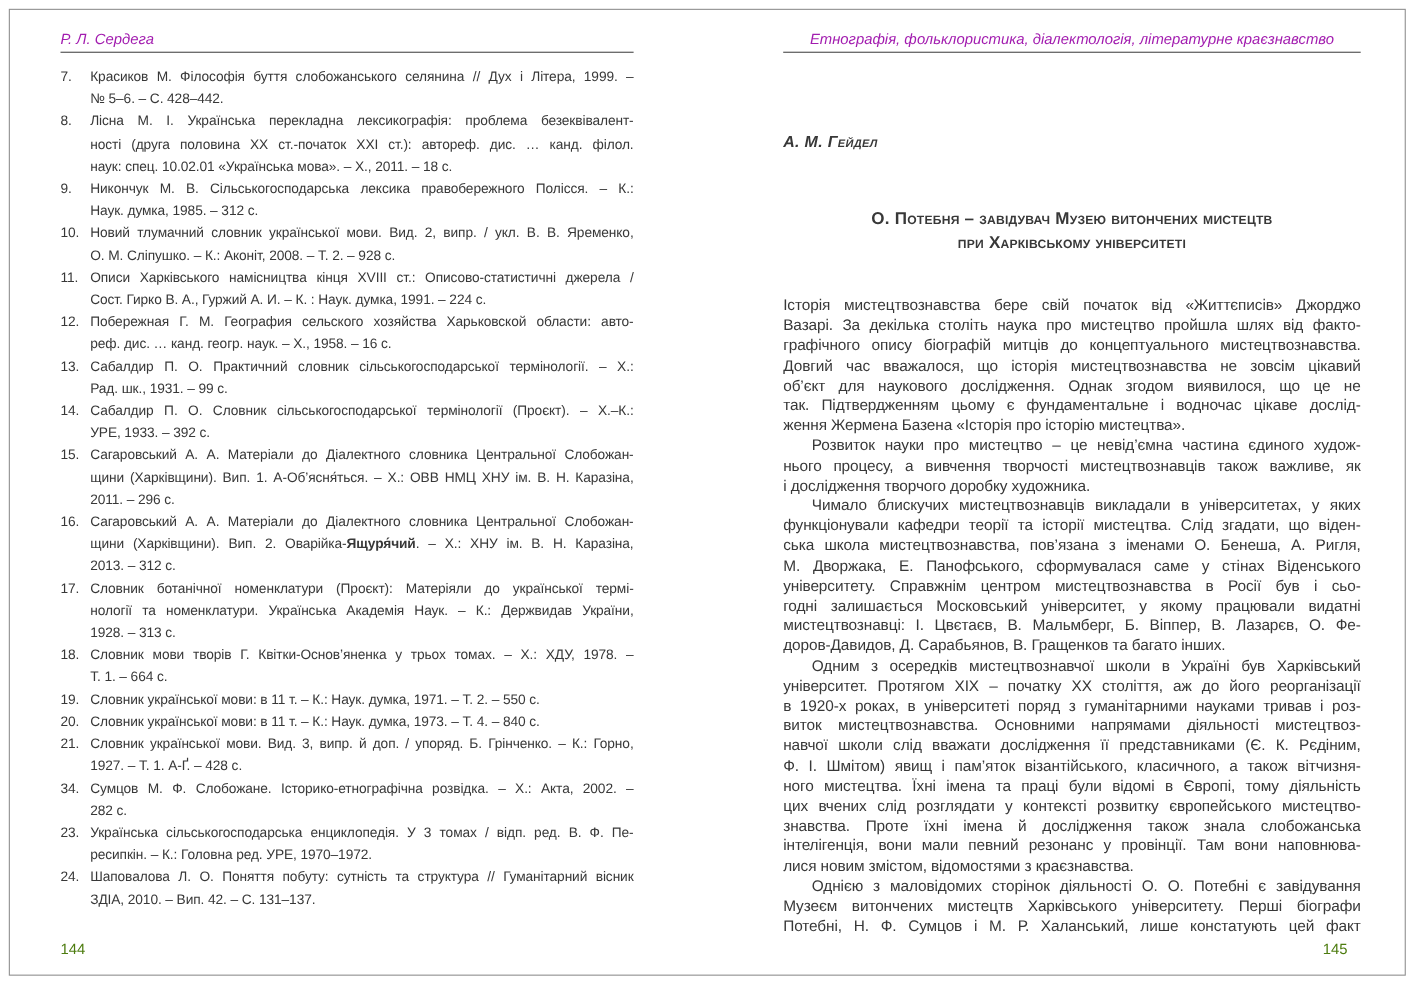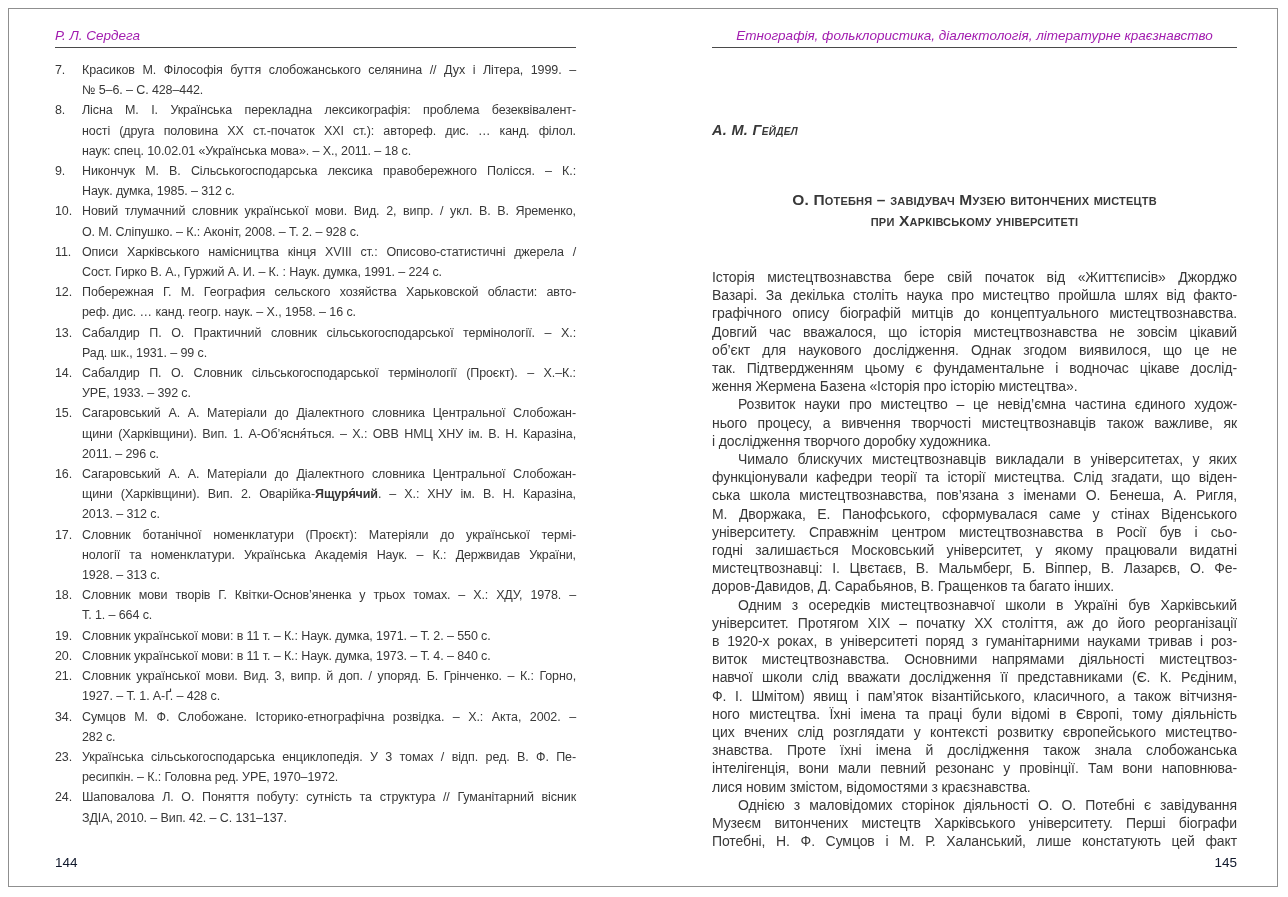--- a/index.html
+++ b/index.html
@@ -46,24 +46,24 @@
   }
   .article-body{margin-top:37px;}
   .para-line{
     font-size:14px;line-height:18.2px;letter-spacing:-0.1px;
     text-align:justify;text-align-last:justify;
   }
   .para-line.indent{padding-left:26px;}
   .para-line.last{text-align-last:left;}
 
   .page-num{
-    position:absolute;bottom:0;font-size:13.5px;line-height:15px;color:#0f172a;
+    position:absolute;bottom:0;font-size:13.5px;line-height:15px;color:#4d7c0f;
   }
   .page-num.left{left:0;}
-  .page-num.right{right:0;}
+  .page-num.right{right:12px;}
   b{font-weight:bold;}
 </style>
 </head>
 <body>
 
 <div class="frame"></div>
 
 <div class="page page-left">
   <div class="running-head">Р. Л. Сердега</div>
   <div class="bib-list">

